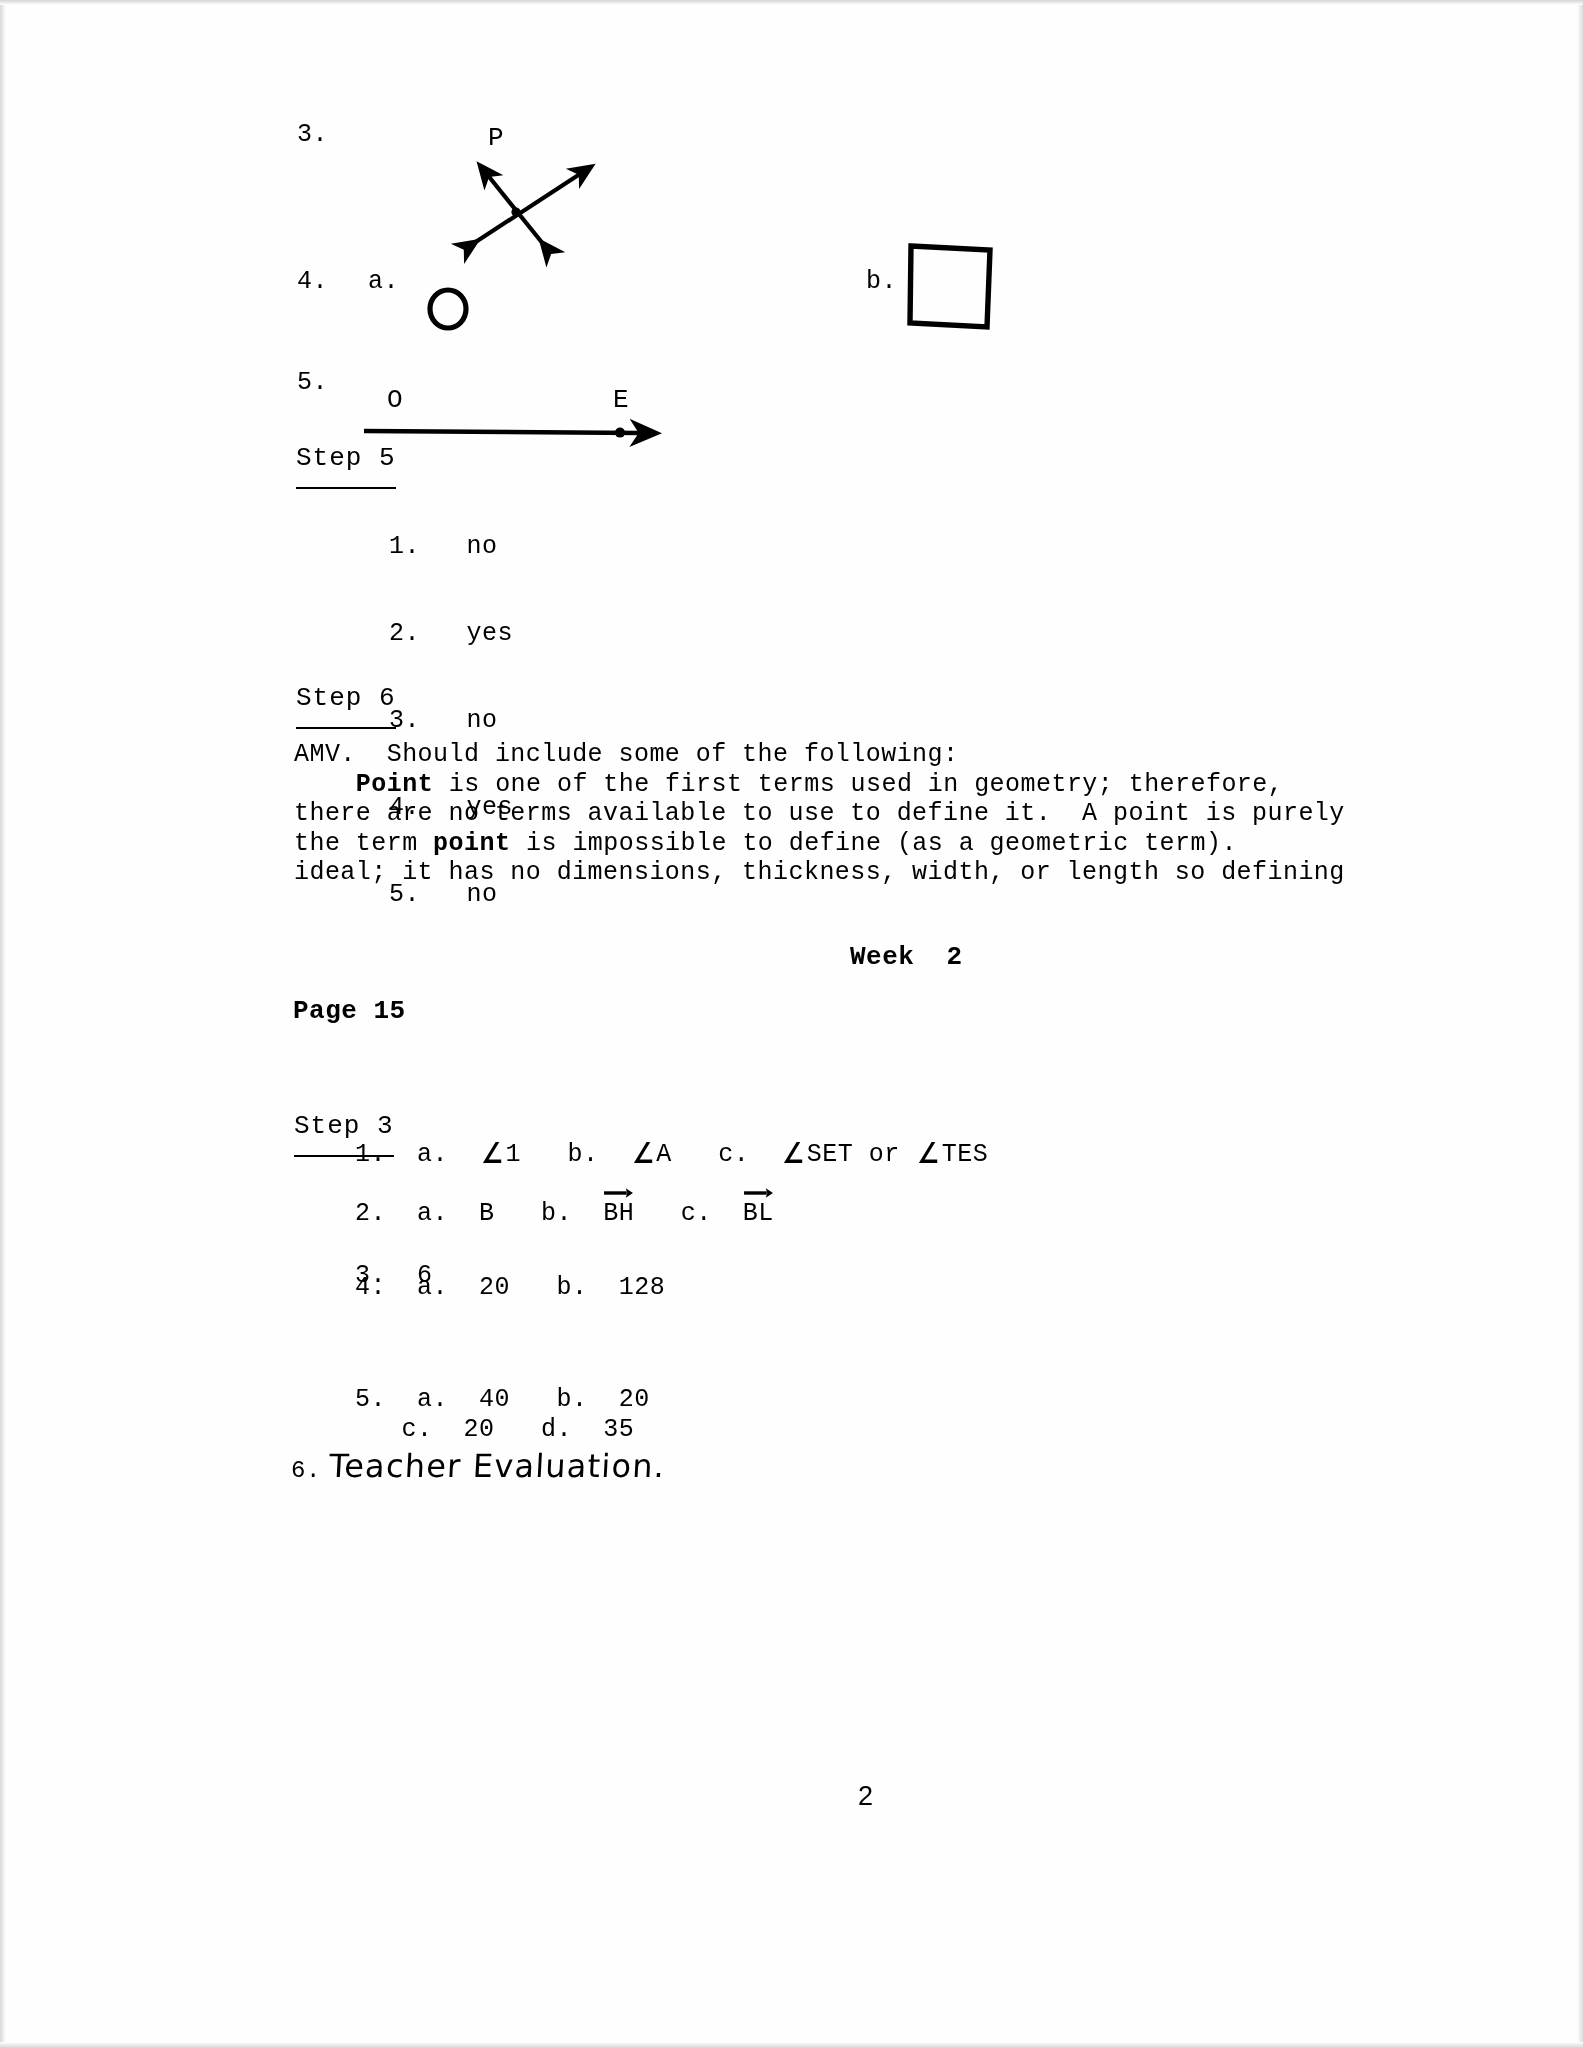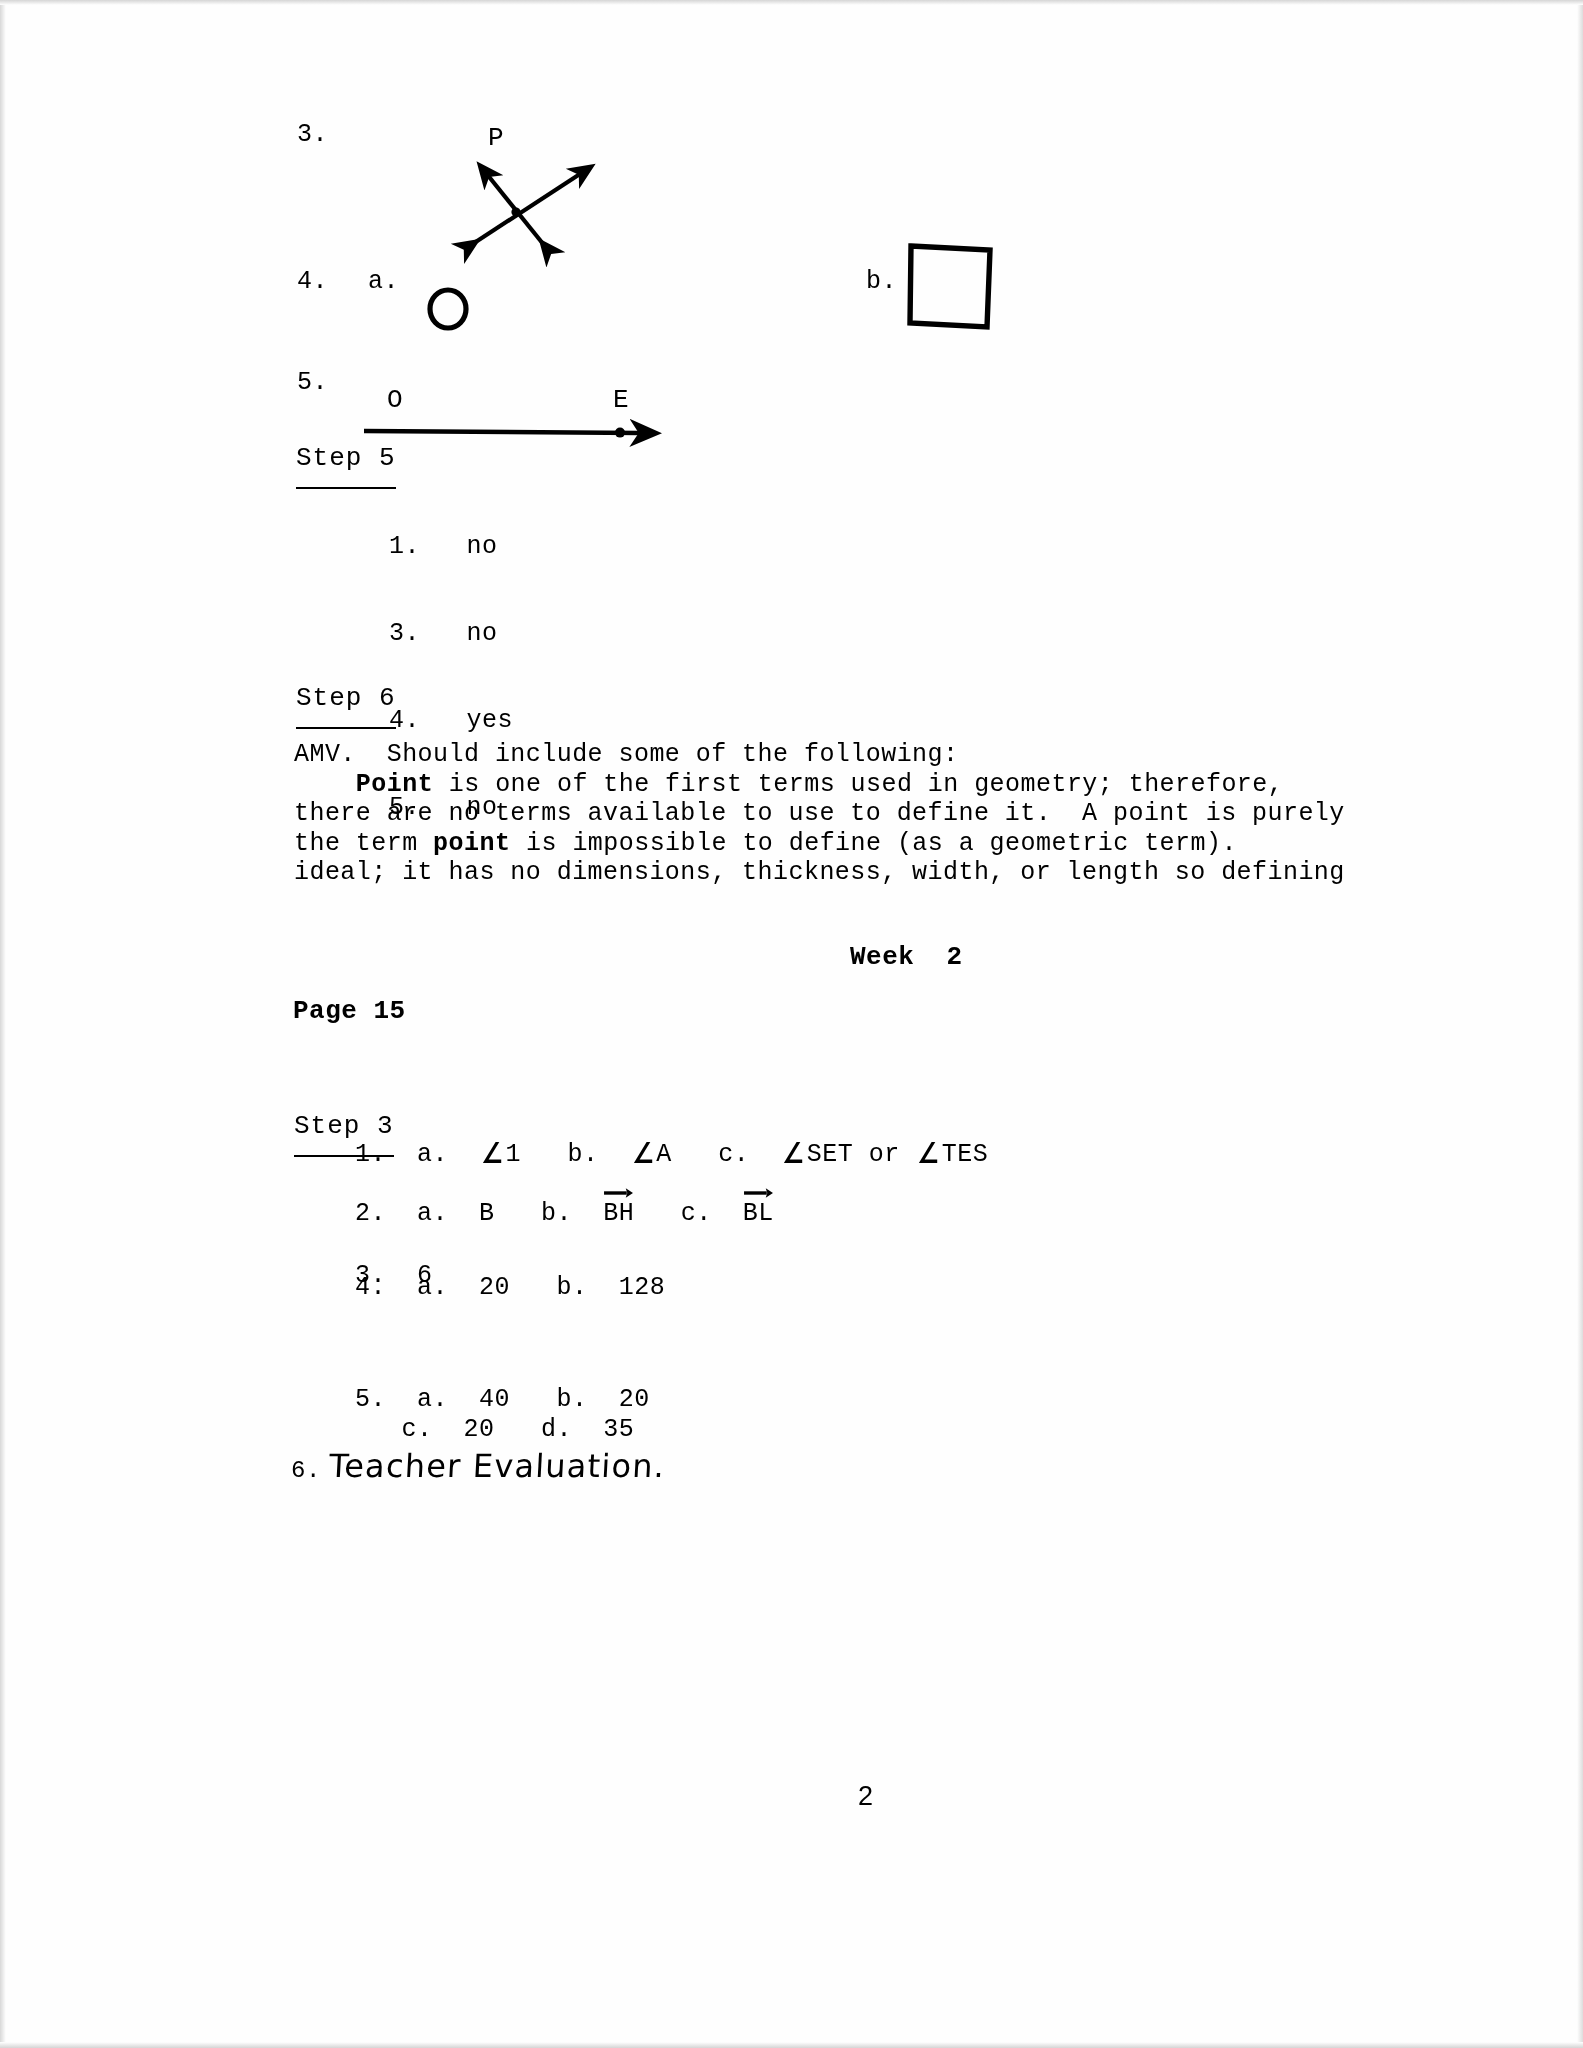--- a/index.html
+++ b/index.html
@@ -177,20 +177,23 @@
 
   <div class="abs" style="left:296px; top:443px;">
     <span class="heading-ul">Step 5</span>
   </div>
 
   <div class="abs" style="left:296px; top:503px;">
     <div class="typewriter">
       <span>1.</span><span style="white-space:pre">   </span><span>no</span>
     </div>
     <div class="typewriter">
+      <span>2.</span><span style="white-space:pre">   </span><span>yes</span>
+    </div>
+    <div class="typewriter">
       <span>3.</span><span style="white-space:pre">   </span><span>no</span>
     </div>
     <div class="typewriter">
       <span>4.</span><span style="white-space:pre">   </span><span>yes</span>
     </div>
     <div class="typewriter">
       <span>5.</span><span style="white-space:pre">   </span><span>no</span>
     </div>
   </div>
 

